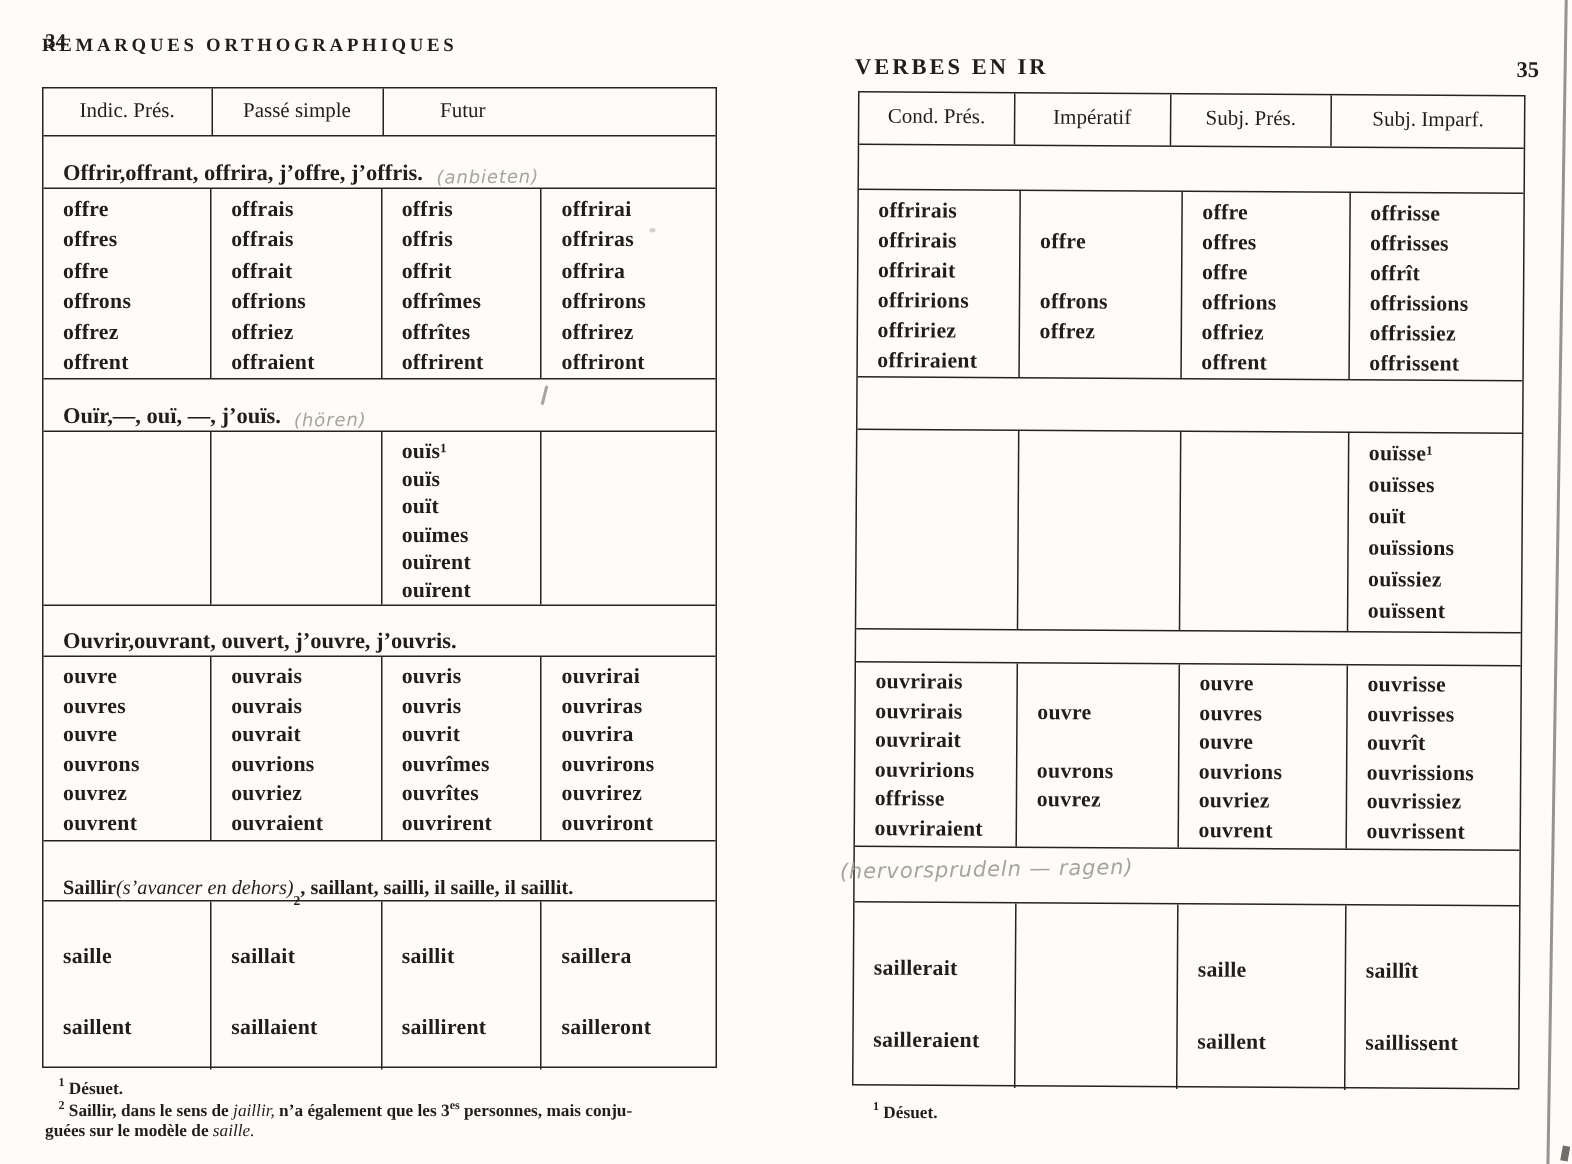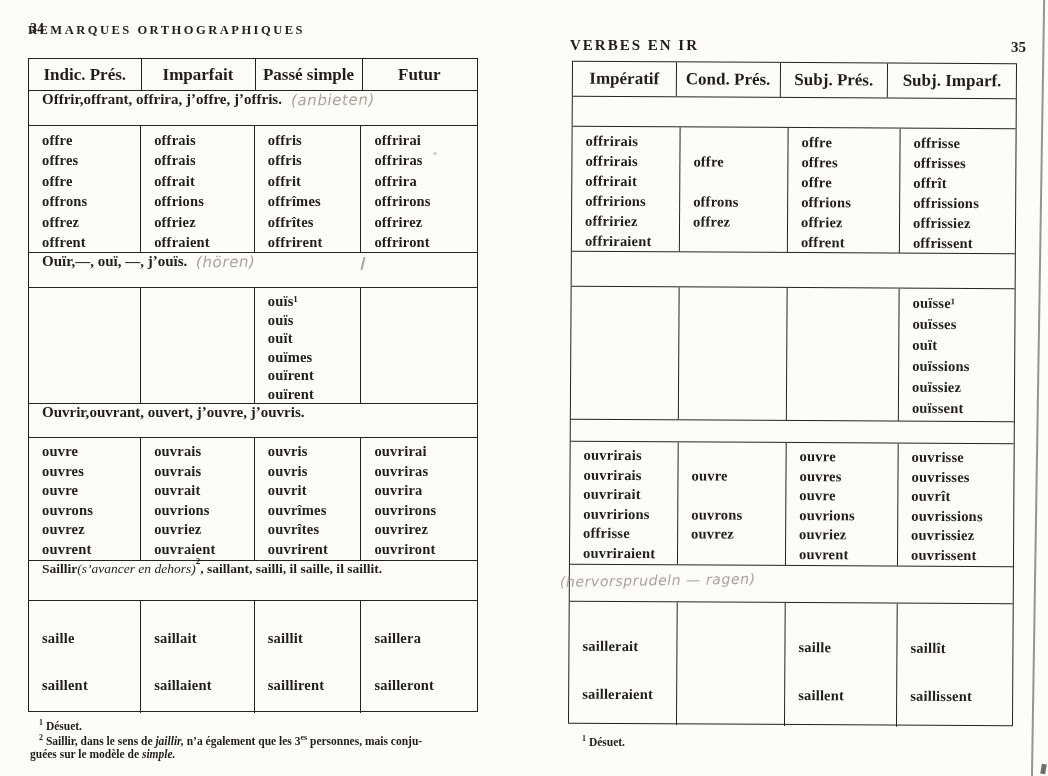--- a/index.html
+++ b/index.html
@@ -13,32 +13,32 @@
   .rhead.small{font-size:15px;letter-spacing:2px}
 
   .vtable{position:absolute;border:1.6px solid #26231f;box-sizing:border-box}
   .rt{transform:rotate(.35deg);transform-origin:50% 50%}
 
   .band{position:relative;box-sizing:border-box;border-bottom:1.6px solid #26231f}
   .vtable .band:last-child{border-bottom:none}
 
   .head-row{display:flex}
   .hcell{box-sizing:border-box;display:flex;align-items:center;justify-content:center;
-         font-weight:bold;font-size:17px;white-space:nowrap}
+         font-weight:normal;font-size:14px;white-space:nowrap}
   .hcell + .hcell{border-left:1.6px solid #26231f}
   .lt .hcell:nth-of-type(1){width:111.5px}
   .lt .hcell:nth-of-type(2){width:114px}
   .lt .hcell:nth-of-type(3){width:107px}
   .lt .hcell:nth-of-type(4){width:114.5px}
   .rt .hcell:nth-of-type(1){width:107px}
   .rt .hcell:nth-of-type(2){width:108px}
   .rt .hcell:nth-of-type(3){width:112px}
   .rt .hcell:nth-of-type(4){width:134px}
 
-  .sect{font-size:15px;font-weight:bold;display:flex;align-items:flex-start;
+  .sect{font-size:15px;font-weight:bold;display:flex;align-items:flex-end;
         padding-left:13px;white-space:nowrap}
   .sect-tight{font-size:13.5px}
   .sect .it{font-style:italic;font-weight:normal}
   sup{font-size:9px;vertical-align:super;line-height:0;font-weight:bold}
 
   .block{display:flex;height:100%}
   .col{box-sizing:border-box;padding:4px 0 0 13px;overflow:hidden}
   .col + .col{border-left:1.6px solid #26231f}
   .lt .lw1{width:111.5px}.lt .lw2{width:114px}.lt .lw3{width:107px}.lt .lw4{width:117px}
   .rt .rw1{width:107px}.rt .rw2{width:108px}.rt .rw3{width:112px}.rt .rw4{width:115px}
@@ -59,50 +59,49 @@
   
   .b-head{height:32px}.b-sect1{height:35px}.b-blk1{height:127px}
   .b-sect2{height:35px}.b-blk2{height:116px}.b-sect3{height:34px}
   .b-blk3{height:123px}.b-sect4{height:40px}.b-blk4{height:112px}
   
   .r-head{height:35px}.r-e1{height:30px}.r-blk1{height:125px}
   .r-e2{height:35px}.r-blk2{height:133px}.r-e3{height:22px}
   .r-blk3{height:123px}.r-annot{height:37px}.r-blk4{height:123px}
 
   .pencil{font-family:"DejaVu Sans",sans-serif;font-style:italic;color:#a8a49a;
-          font-size:15px;font-weight:normal;letter-spacing:.6px}
+          font-size:12px;font-weight:normal;letter-spacing:.6px}
   .annot-inline{margin-left:9px;transform:rotate(-.6deg);display:inline-block}
   .annot-abs{position:absolute;left:-10px;top:7px;transform:rotate(-1.3deg);font-size:14px}
   .tick{position:absolute;left:333px;top:4px;width:2px;height:13px;background:#a8a49a;transform:rotate(14deg)}
   .dot{position:absolute;left:404px;top:26px;width:4px;height:3px;border-radius:50%;background:#b6b2a8;opacity:.6}
 
   .fnotes{position:absolute;font-size:11.5px;font-weight:bold;line-height:13.5px}
   .fn{text-indent:9px;margin-bottom:1px}
-  .fn .it{font-style:italic;font-weight:bold}
+  .fn .it{font-style:italic;font-weight:normal}
   .fn sup{font-size:8px}
 
   .page-edge{position:absolute;left:1037px;top:-8px;width:1.6px;height:800px;
              background:#97948d;transform:rotate(.9deg)}
   .corner-mark{position:absolute;left:1041px;top:764px;width:5px;height:10px;
                background:#716e67;transform:rotate(10deg)}
 </style>
 </head>
 <body>
 
 <div>
 
   <div class="page-num" style="left:30px;top:21px">34</div>
   <div class="rhead" style="left:28px;top:23px;width:450px">REMARQUES ORTHOGRAPHIQUES</div>
 
   <div class="vtable lt" style="left:28px;top:58px;width:450px;height:654px">
 
     <div class="band head-row b-head">
 
     <div class="hcell">Indic. Prés.</div>
-        <div class="hcell">Imparfait</div>
         <div class="hcell">Passé simple</div>
         <div class="hcell">Futur</div>
       </div>
 
     <div class="band sect b-sect1">
       <span>Offrir,</span>
         <span> offrant, offrira, j’offre, j’offris.</span>
         <span class="pencil annot-inline">(anbieten)</span>
     </div>
 
@@ -225,32 +224,32 @@
         </div>
       <div class="col lw4">
           <div class="line">saillera</div>
           <div class="line">sailleront</div>
         </div>
     </div>
   </div>
 
   <div class="fnotes" style="left:30px;top:720px;width:487px">
     <div class="fn"><sup>1</sup> <span>Désuet.</span></div>
-    <div class="fn"><sup>2</sup> <span>Saillir,</span><span> dans le sens de </span><span class="it">jaillir,</span><span> n’a également que les 3</span><sup>es</sup><span> personnes, mais conju-</span><br><span>guées sur le modèle de </span><span class="it">simple.</span></div>
+    <div class="fn"><sup>2</sup> <span>Saillir,</span><span> dans le sens de </span><span class="it">jaillir,</span><span> n’a également que les 3</span><sup>es</sup><span> personnes, mais conju-</span><br><span>guées sur le modèle de </span><span class="it">saille.</span></div>
   </div>
 
   <div class="page-num" style="left:1011px;top:39px;font-size:15px">35</div>
   <div class="rhead small" style="left:570px;top:37px;width:445px">VERBES EN IR</div>
 
   <div class="vtable rt" style="left:570px;top:62px;width:445px;height:663px">
 
     <div class="band head-row r-head">
 
-    <div class="hcell">Impératif</div>
-        <div class="hcell">Cond. Prés.</div>
+    <div class="hcell">Cond. Prés.</div>
+        <div class="hcell">Impératif</div>
         <div class="hcell">Subj. Prés.</div>
         <div class="hcell">Subj. Imparf.</div>
       </div>
 
     <div class="band r-e1"></div>
 
     <div class="band block r-blk1 lh20">
       <div class="col rw1">
           <div class="line">offrirais</div>
           <div class="line">offrirais</div>

